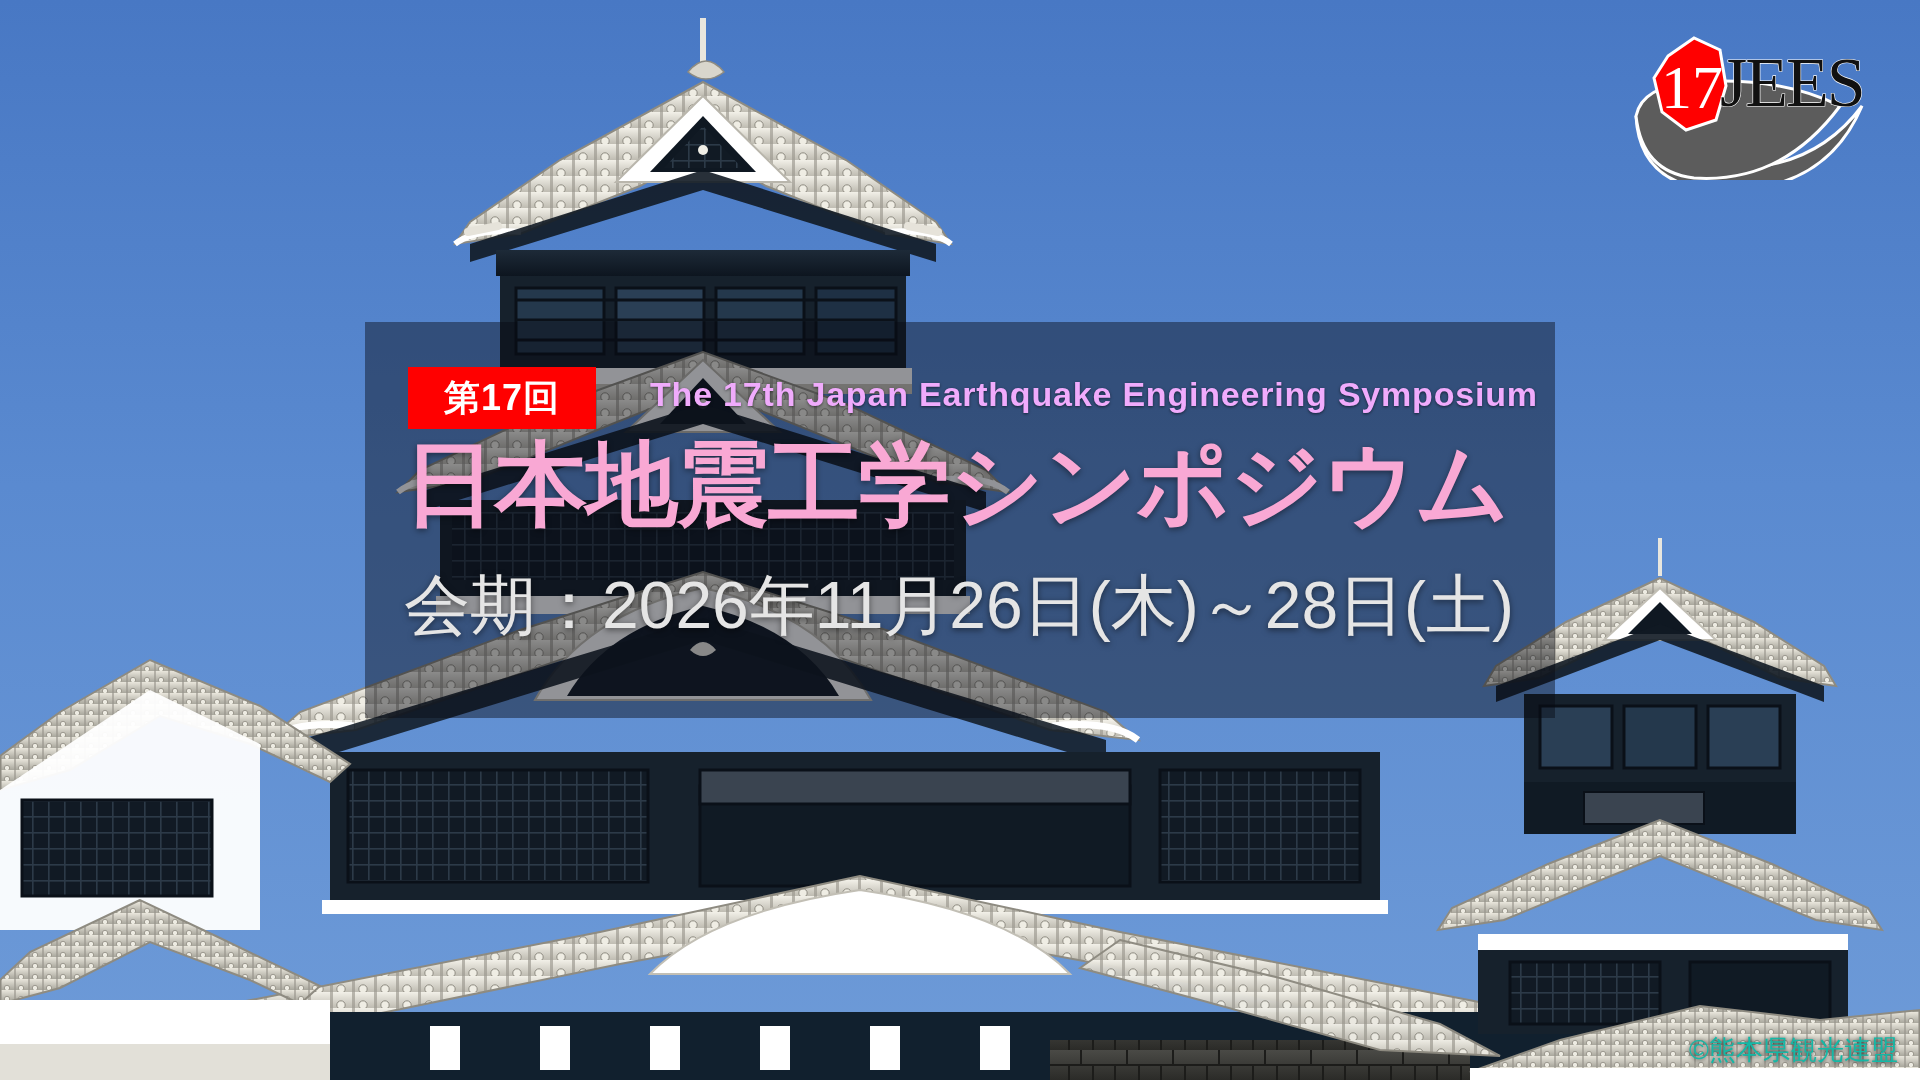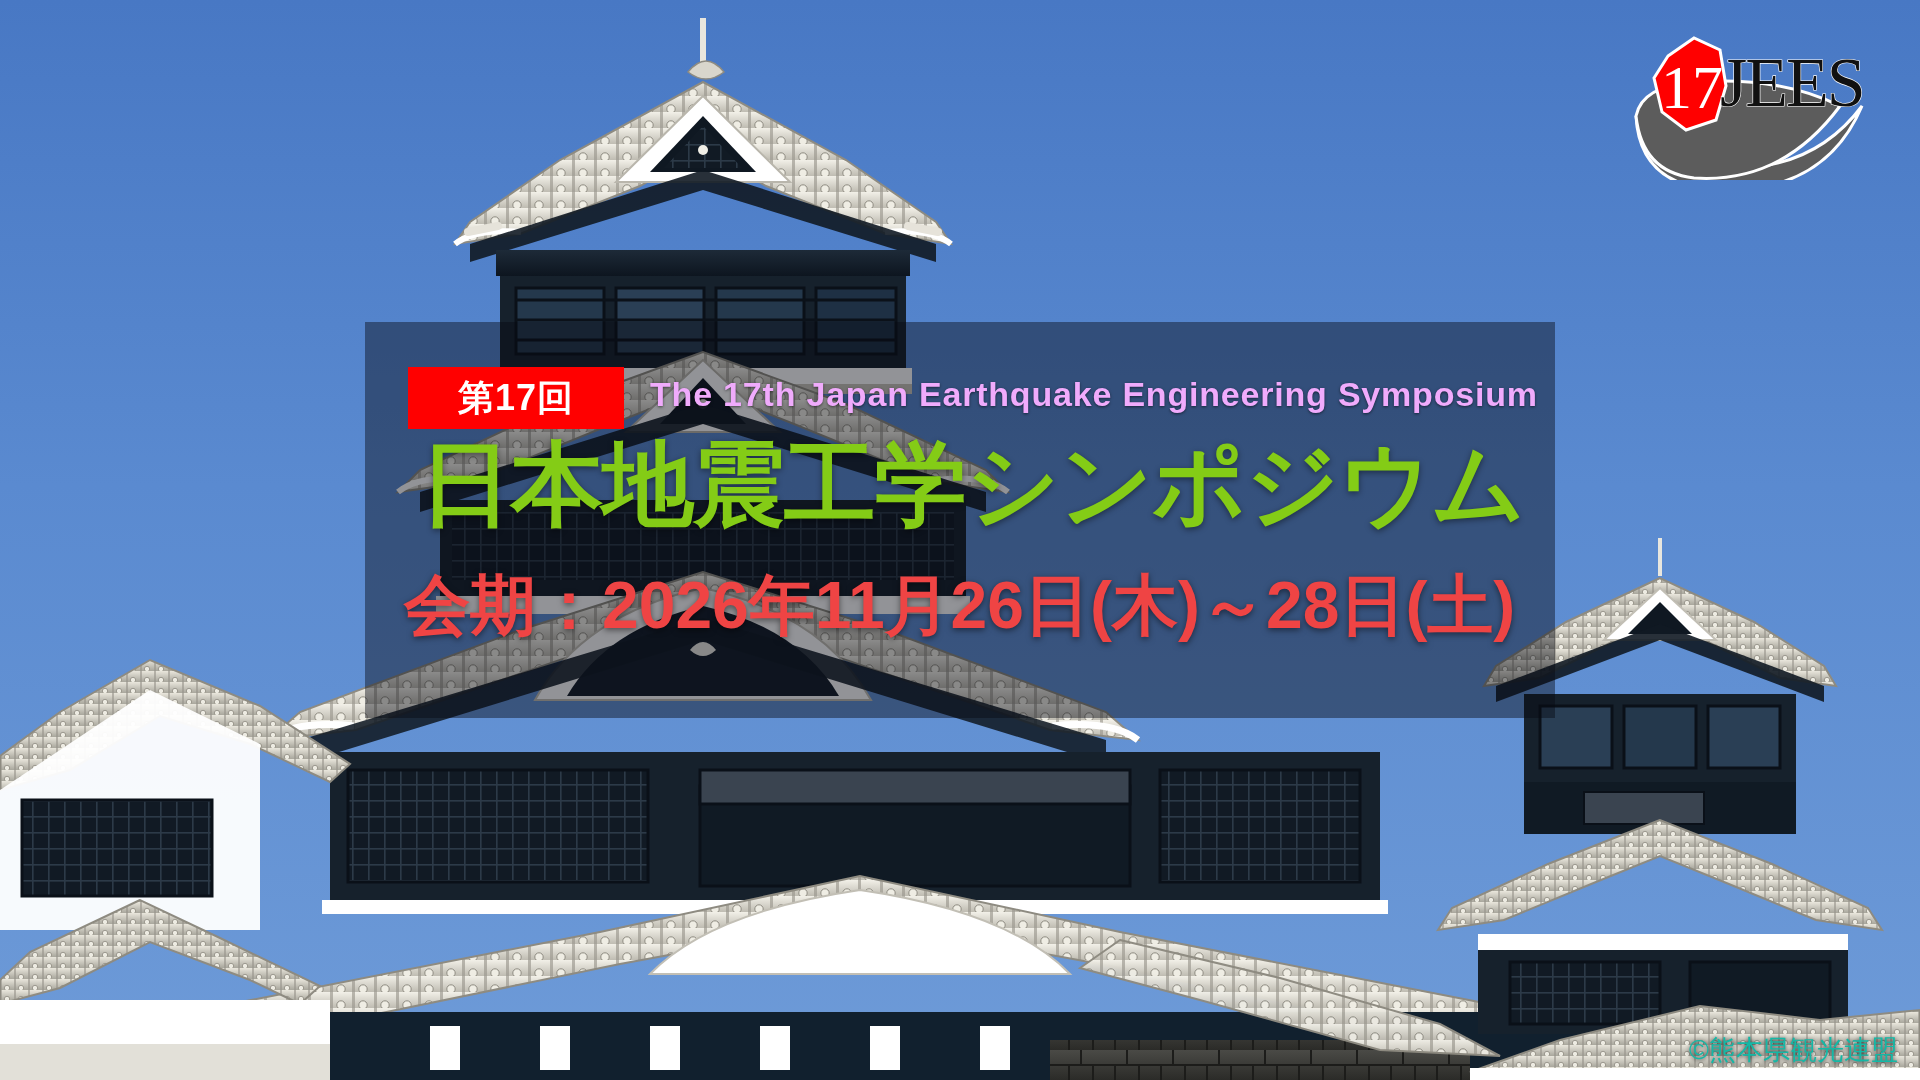--- a/index.html
+++ b/index.html
@@ -12,46 +12,45 @@
   
   #overlay-panel{
     position:absolute;left:365px;top:322px;width:1190px;height:396px;
     background:rgba(6,10,18,0.44);
   }
 
   
   #text-block{position:absolute;left:0;top:0;width:1920px;height:1080px;}
 
   #badge{
-    position:absolute;left:408px;top:367px;width:216px;height:62px;
+    position:absolute;left:408px;top:367px;width:188px;height:62px;
     background:#FF0000;display:flex;align-items:center;justify-content:center;
   }
   #badge-label{
     color:#fff;font-weight:bold;font-size:36px;letter-spacing:1px;
     line-height:1;white-space:nowrap;
   }
 
   #eng-title{
     position:absolute;left:650px;top:375px;
     color:#f0abfc;font-weight:bold;font-size:34px;letter-spacing:0.8px;
     white-space:nowrap;
     text-shadow:0 1px 3px rgba(0,0,0,.55);
   }
 
   #jp-title{
     position:absolute;left:404px;top:438px;
-    color:#84cc16;font-weight:bold;font-size:92px;letter-spacing:-1px;
+    color:#f9a8d4;font-weight:bold;font-size:92px;letter-spacing:-1px;
     line-height:1;white-space:nowrap;
     text-shadow:0 2px 6px rgba(0,0,0,.45);
-    margin-left:16px;
   }
 
   #date-line{
     position:absolute;left:404px;top:572px;
-    color:#ef4444;font-size:66px;font-weight:700;line-height:1;white-space:nowrap;
+    color:#e5e5e5;font-size:66px;font-weight:400;line-height:1;white-space:nowrap;
     text-shadow:0 2px 6px rgba(0,0,0,.5);
   }
 
   #venue-line{
     position:absolute;left:404px;top:650px;
     color:#ffffff;font-size:60px;font-weight:400;line-height:1;white-space:nowrap;
     text-shadow:0 2px 6px rgba(0,0,0,.5);
   }
 
   #credit{

